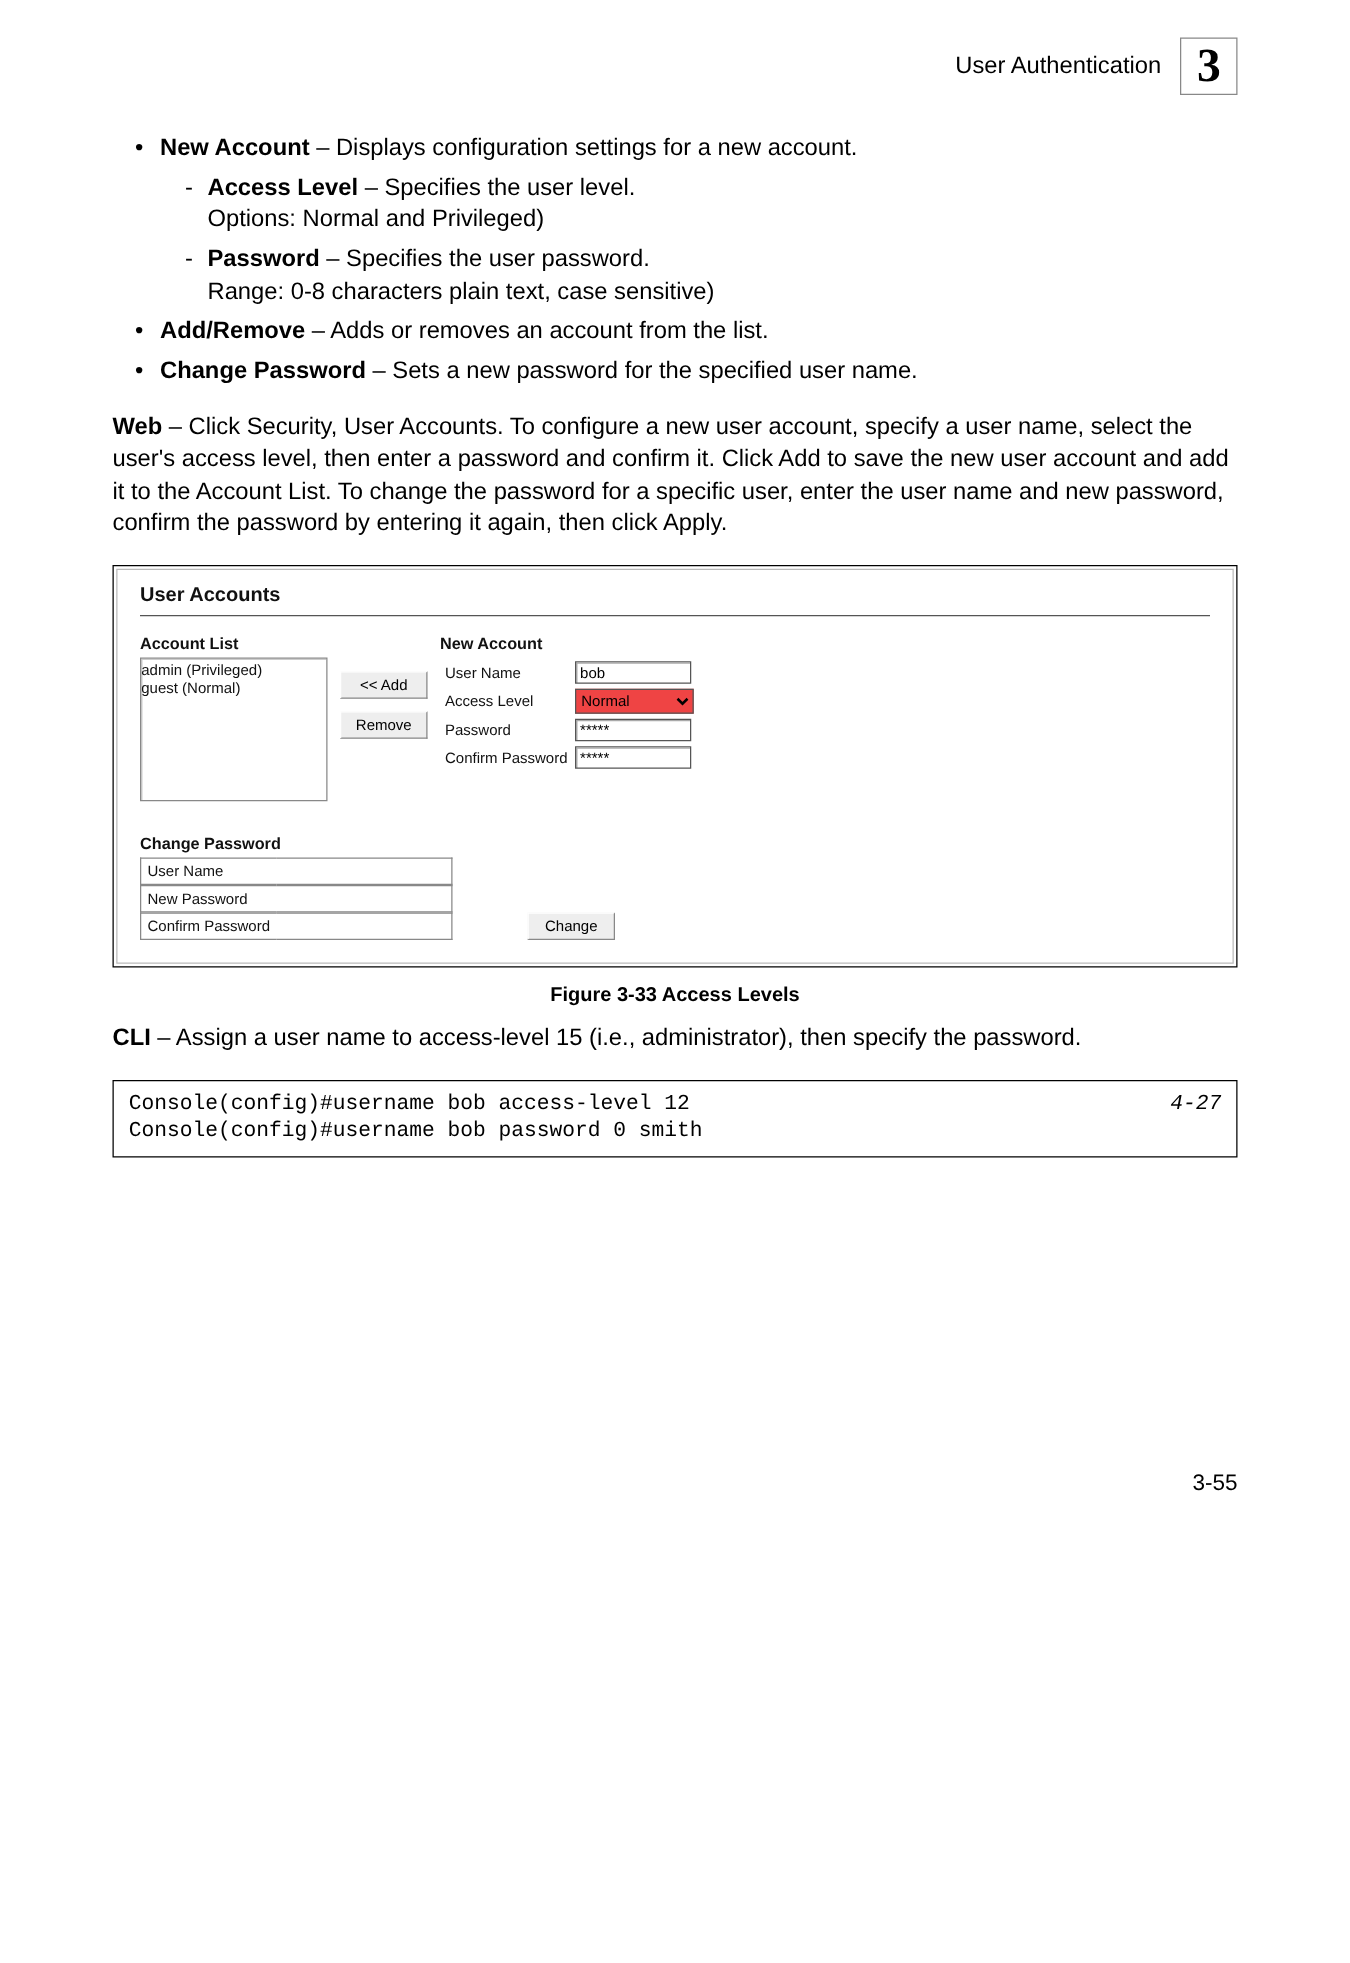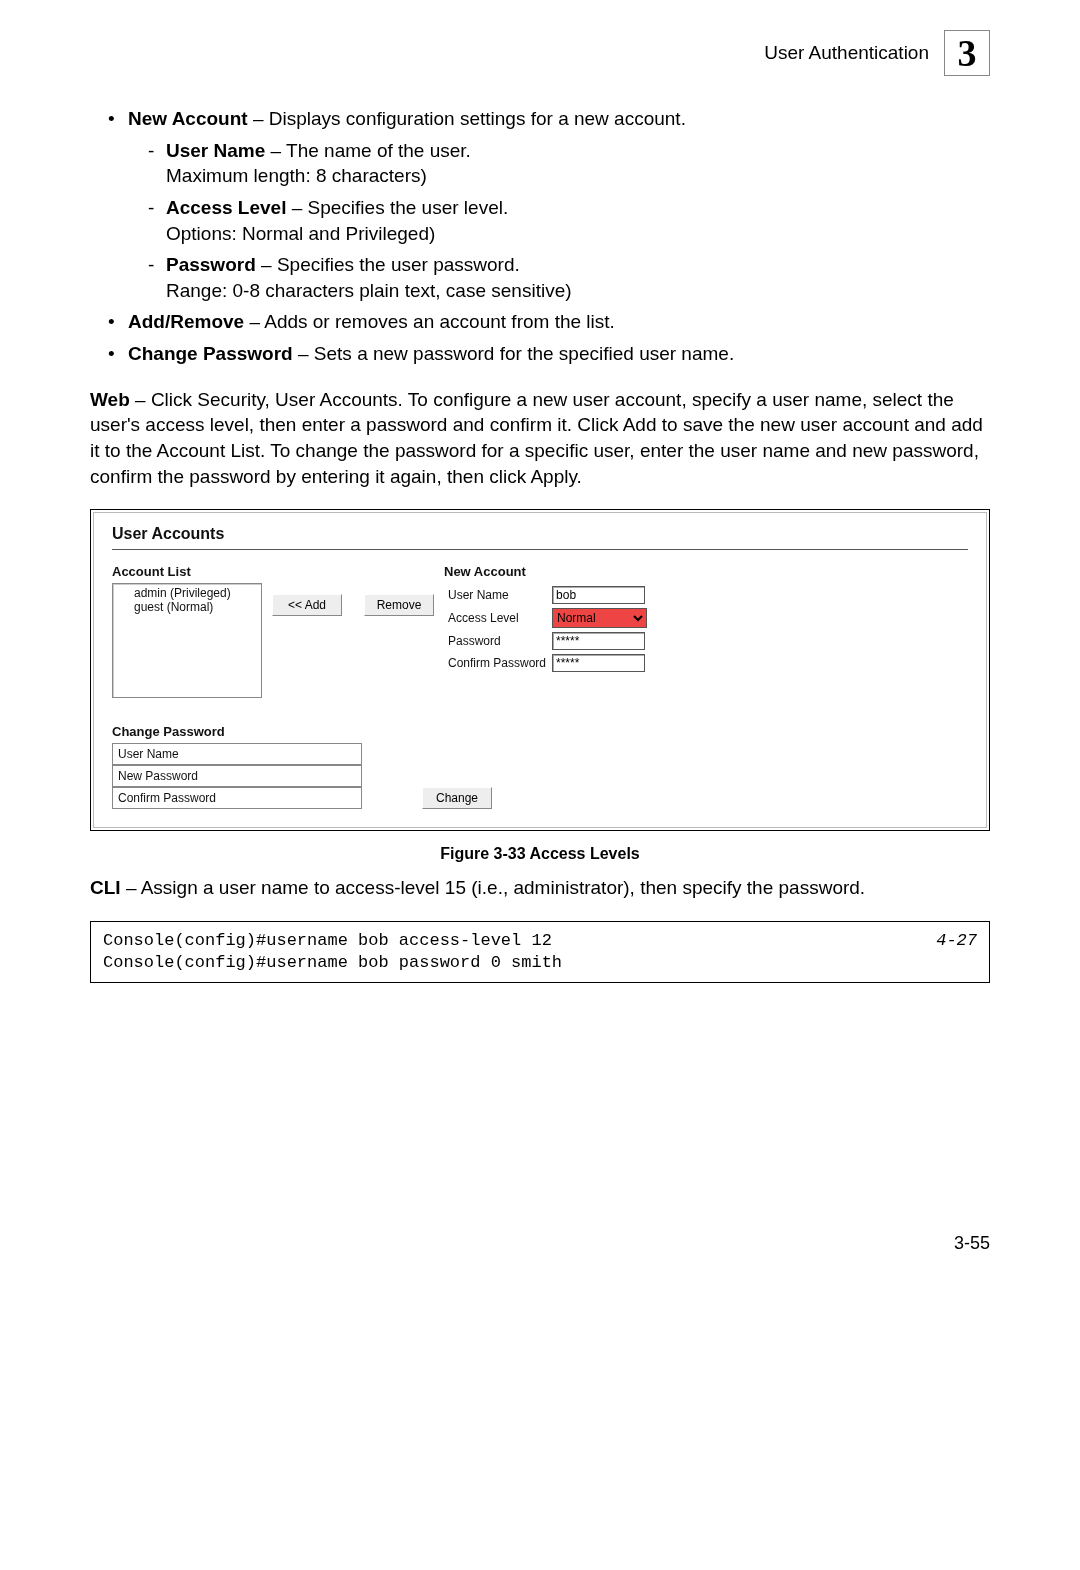--- a/index.html
+++ b/index.html
@@ -106,29 +106,29 @@
   .section-h {
     font-weight: bold;
     font-size: 13px;
     margin-bottom: 4px;
   }
   .listbox {
     border: 1px solid #888;
     width: 150px;
     height: 115px;
     font-size: 12px;
-    padding: 2px 21px;
+    padding: 2px 0;
     background: #fff;
     box-sizing: border-box;
     box-shadow: inset 1px 1px 0 #ccc;
   }
   .btn-col {
     display: flex;
-    flex-direction: row;
-    gap: 22px;
+    flex-direction: column;
+    gap: 10px;
     margin-top: 30px;
   }
   .w-btn {
     font-family: Tahoma, Arial, sans-serif;
     font-size: 12px;
     width: 70px;
     height: 22px;
     background: #eee;
     border: 1px solid #888;
     border-top-color: #fff;
@@ -216,24 +216,20 @@
 
   <div class="header">
     <span class="header-title">User Authentication</span>
     <span class="chapter-box">3</span>
   </div>
 
   <ul class="bullets">
     <li>
       <span class="bold">New Account</span><span> – Displays configuration settings for a new account.</span>
       <ul class="dashes">
-        <li>
-          <span class="bold">User Name</span><span> – The name of the user.</span><br>
-          <span>Maximum length: 8 characters)</span>
-        </li>
         <li>
           <span class="bold">Access Level</span><span> – Specifies the user level.</span><br>
           <span>Options: Normal and Privileged)</span>
         </li>
         <li>
           <span class="bold">Password</span><span> – Specifies the user password.</span><br>
           <span>Range: 0-8 characters plain text, case sensitive)</span>
         </li>
       </ul>
     </li>

